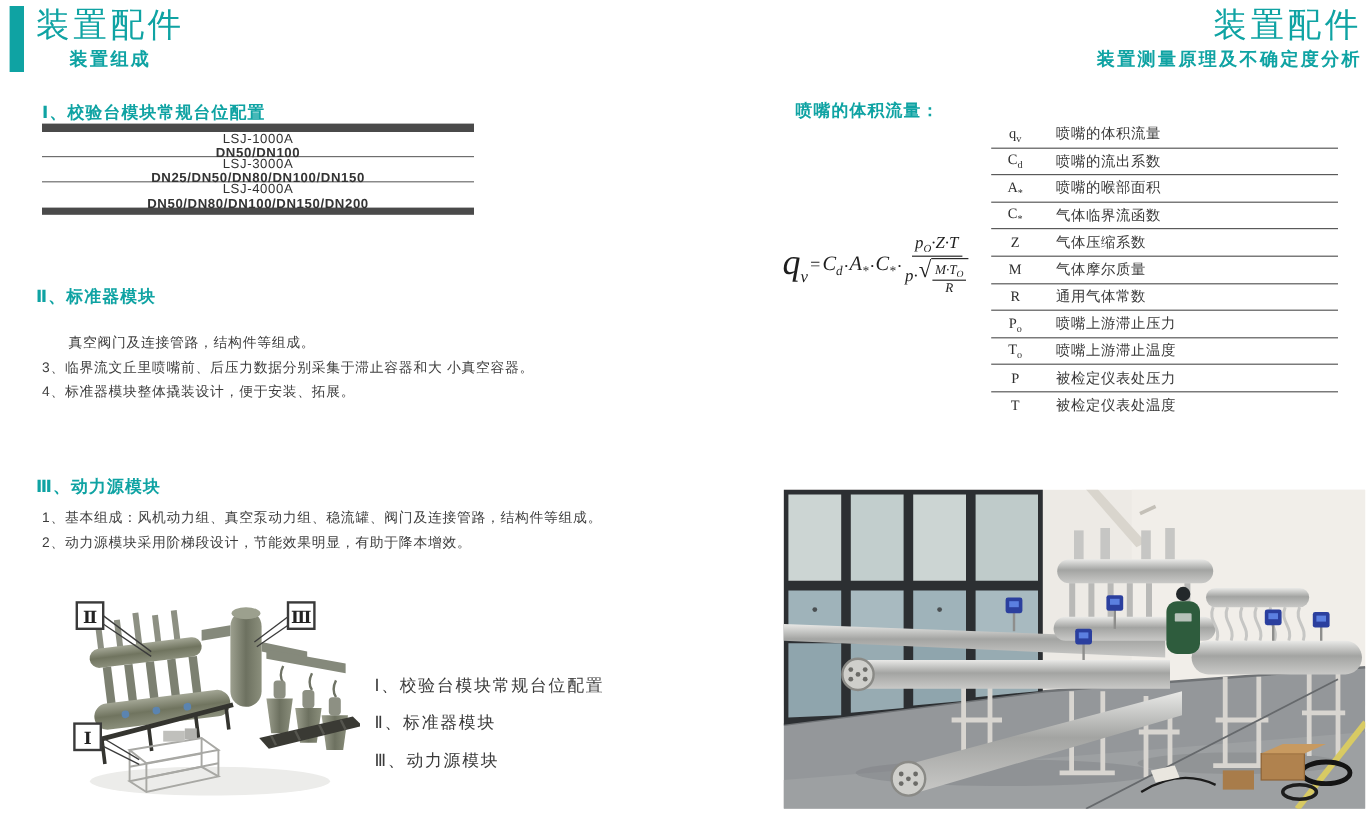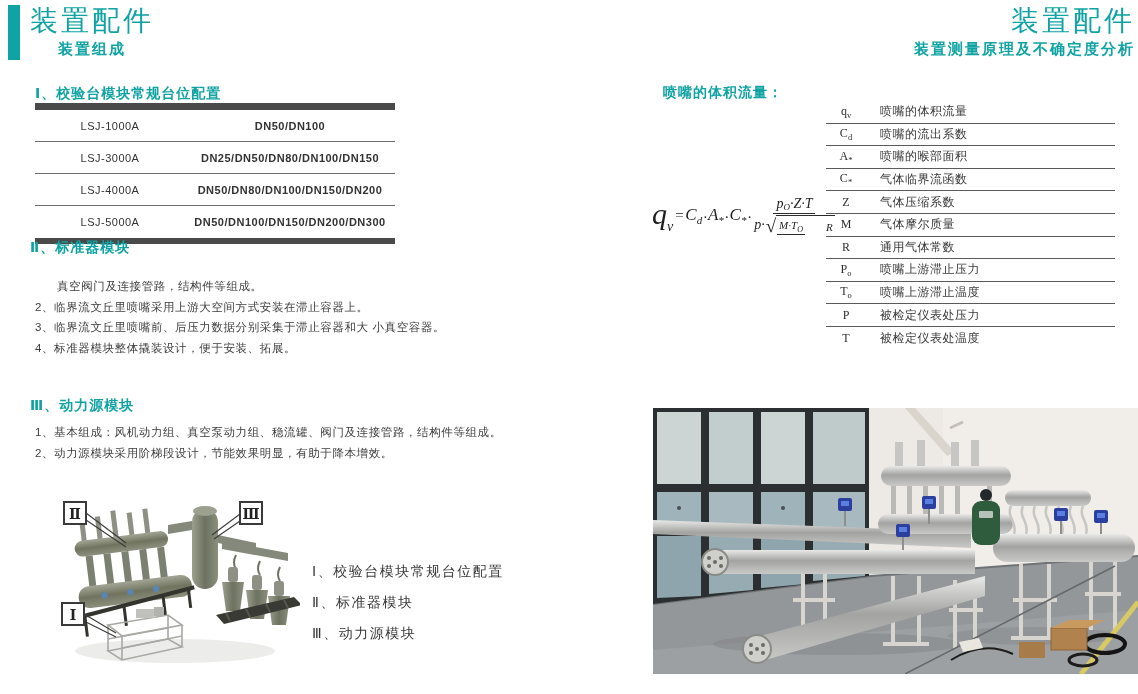--- a/index.html
+++ b/index.html
@@ -20,21 +20,21 @@
   #left-header{left:30px;top:7px;}
   #right-header{right:3px;top:7px;text-align:right;}
 
   
   .sec-head{font-size:14px;font-weight:bold;color:var(--accent);letter-spacing:1px;}
 
   
   #cfg-table{left:35px;top:103px;width:360px;}
   .cfg-cap{height:7px;background:var(--bar);}
   .cfg-foot{height:6px;background:var(--bar);}
-  .cfg-row{display:flex;height:32px;align-items:center;font-size:11px;color:#333;}
+  .cfg-row{display:flex;height:21px;align-items:center;font-size:11px;color:#333;flex-direction:column;}
   .cfg-row:not(:last-child){border-bottom:1px solid #6e6e6e;}
   .cfg-model{width:150px;text-align:center;letter-spacing:0.5px;}
   .cfg-config{flex:1;text-align:center;letter-spacing:0.5px;font-weight:bold;}
 
   
   .notes{font-size:11.5px;color:var(--ink);letter-spacing:0.6px;}
   .note-line{line-height:20.5px;white-space:nowrap;}
   .note-line.indent{padding-left:22px;margin-top:14px;}
 
   
@@ -50,21 +50,21 @@
   .f-term{font-size:17px;}
   .f-term sub{font-size:11px;font-style:italic;}
   .f-dot{font-size:15px;margin:0 1px;position:relative;top:2px;}
   .frac{display:inline-flex;flex-direction:column;align-items:center;font-size:14px;margin-left:2px;}
   .frac .num{border-bottom:1.3px solid #2b2b2b;padding:0 3px 1px 3px;display:flex;align-items:flex-end;}
   .frac .num sub{font-size:9px;}
   .frac .den{display:flex;align-items:center;padding-top:1px;}
   .sqrt{display:inline-flex;align-items:flex-start;margin-left:1px;}
   .sqrt .radical{font-size:19px;font-style:normal;line-height:1;position:relative;top:1px;}
   .sqrt .rad-body{border-top:1.2px solid #2b2b2b;padding:1px 2px 0 1px;}
-  .frac2{display:inline-flex;flex-direction:row;align-items:center;font-size:11px;gap:21px;}
+  .frac2{display:inline-flex;flex-direction:column;align-items:center;font-size:11px;}
   .frac2 .num2{border-bottom:1px solid #2b2b2b;padding:0 2px;}
   .frac2 .num2 sub{font-size:8px;}
 
   
   #sym-table{left:826px;top:101px;width:289px;}
   .sym-row{display:flex;align-items:center;height:22.6px;}
   .sym-row:not(:last-child){border-bottom:1px solid var(--line);}
   .sym-cell{width:40px;text-align:center;font-family:"Liberation Serif","DejaVu Serif",serif;
             font-size:12px;color:#2e2e2e;}
   .sym-cell sub{font-size:8.5px;}
@@ -93,32 +93,27 @@
           <div class="cfg-config">DN50/DN100</div>
         </div>
         <div class="cfg-row">
           <div class="cfg-model">LSJ-3000A</div>
           <div class="cfg-config">DN25/DN50/DN80/DN100/DN150</div>
         </div>
         <div class="cfg-row">
           <div class="cfg-model">LSJ-4000A</div>
           <div class="cfg-config">DN50/DN80/DN100/DN150/DN200</div>
         </div>
-        <div class="cfg-row">
-          <div class="cfg-model">LSJ-5000A</div>
-          <div class="cfg-config">DN50/DN100/DN150/DN200/DN300</div>
-        </div>
       </div>
     <div class="cfg-foot"></div>
   </div>
 
   <div class="abs sec-head" style="left:30px;top:239px;">Ⅱ、标准器模块</div>
   <div class="abs notes" id="sec2-items" style="left:35px;top:262px;">
       <div class="note-line indent">真空阀门及连接管路，结构件等组成。</div>
-      <div class="note-line">2、临界流文丘里喷嘴采用上游大空间方式安装在滞止容器上。</div>
       <div class="note-line">3、临界流文丘里喷嘴前、后压力数据分别采集于滞止容器和大  小真空容器。</div>
       <div class="note-line">4、标准器模块整体撬装设计，便于安装、拓展。</div>
     </div>
 
   <div class="abs sec-head" style="left:30px;top:397px;">Ⅲ、动力源模块</div>
   <div class="abs notes" id="sec3-items" style="left:35px;top:422px;">
       <div class="note-line">1、基本组成：风机动力组、真空泵动力组、稳流罐、阀门及连接管路，结构件等组成。</div>
       <div class="note-line">2、动力源模块采用阶梯段设计，节能效果明显，有助于降本增效。</div>
     </div>
 

